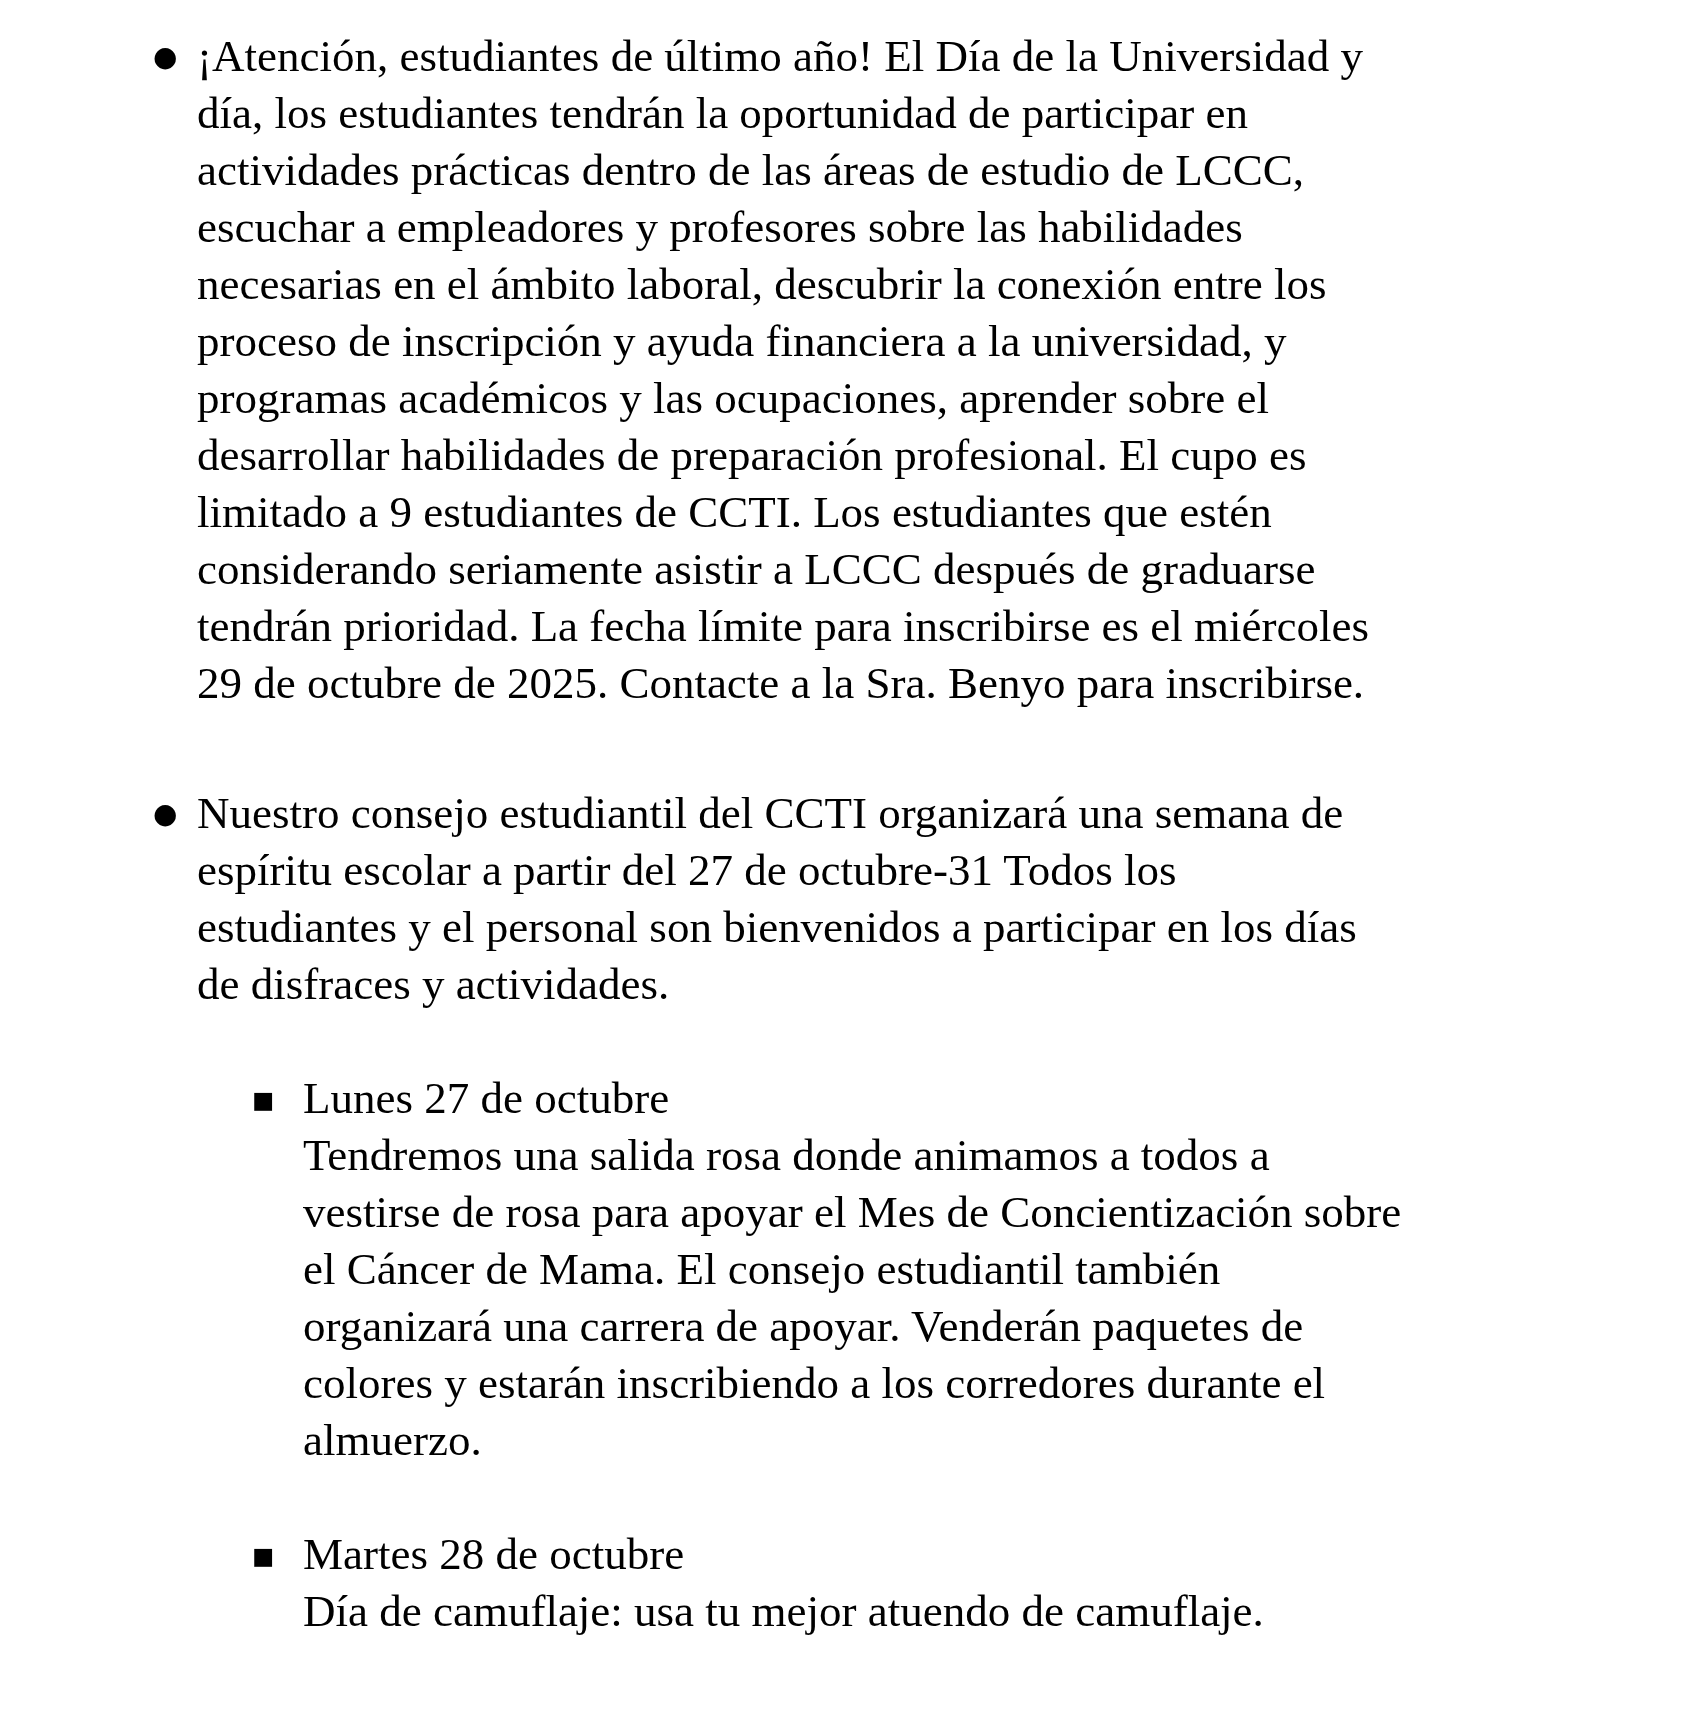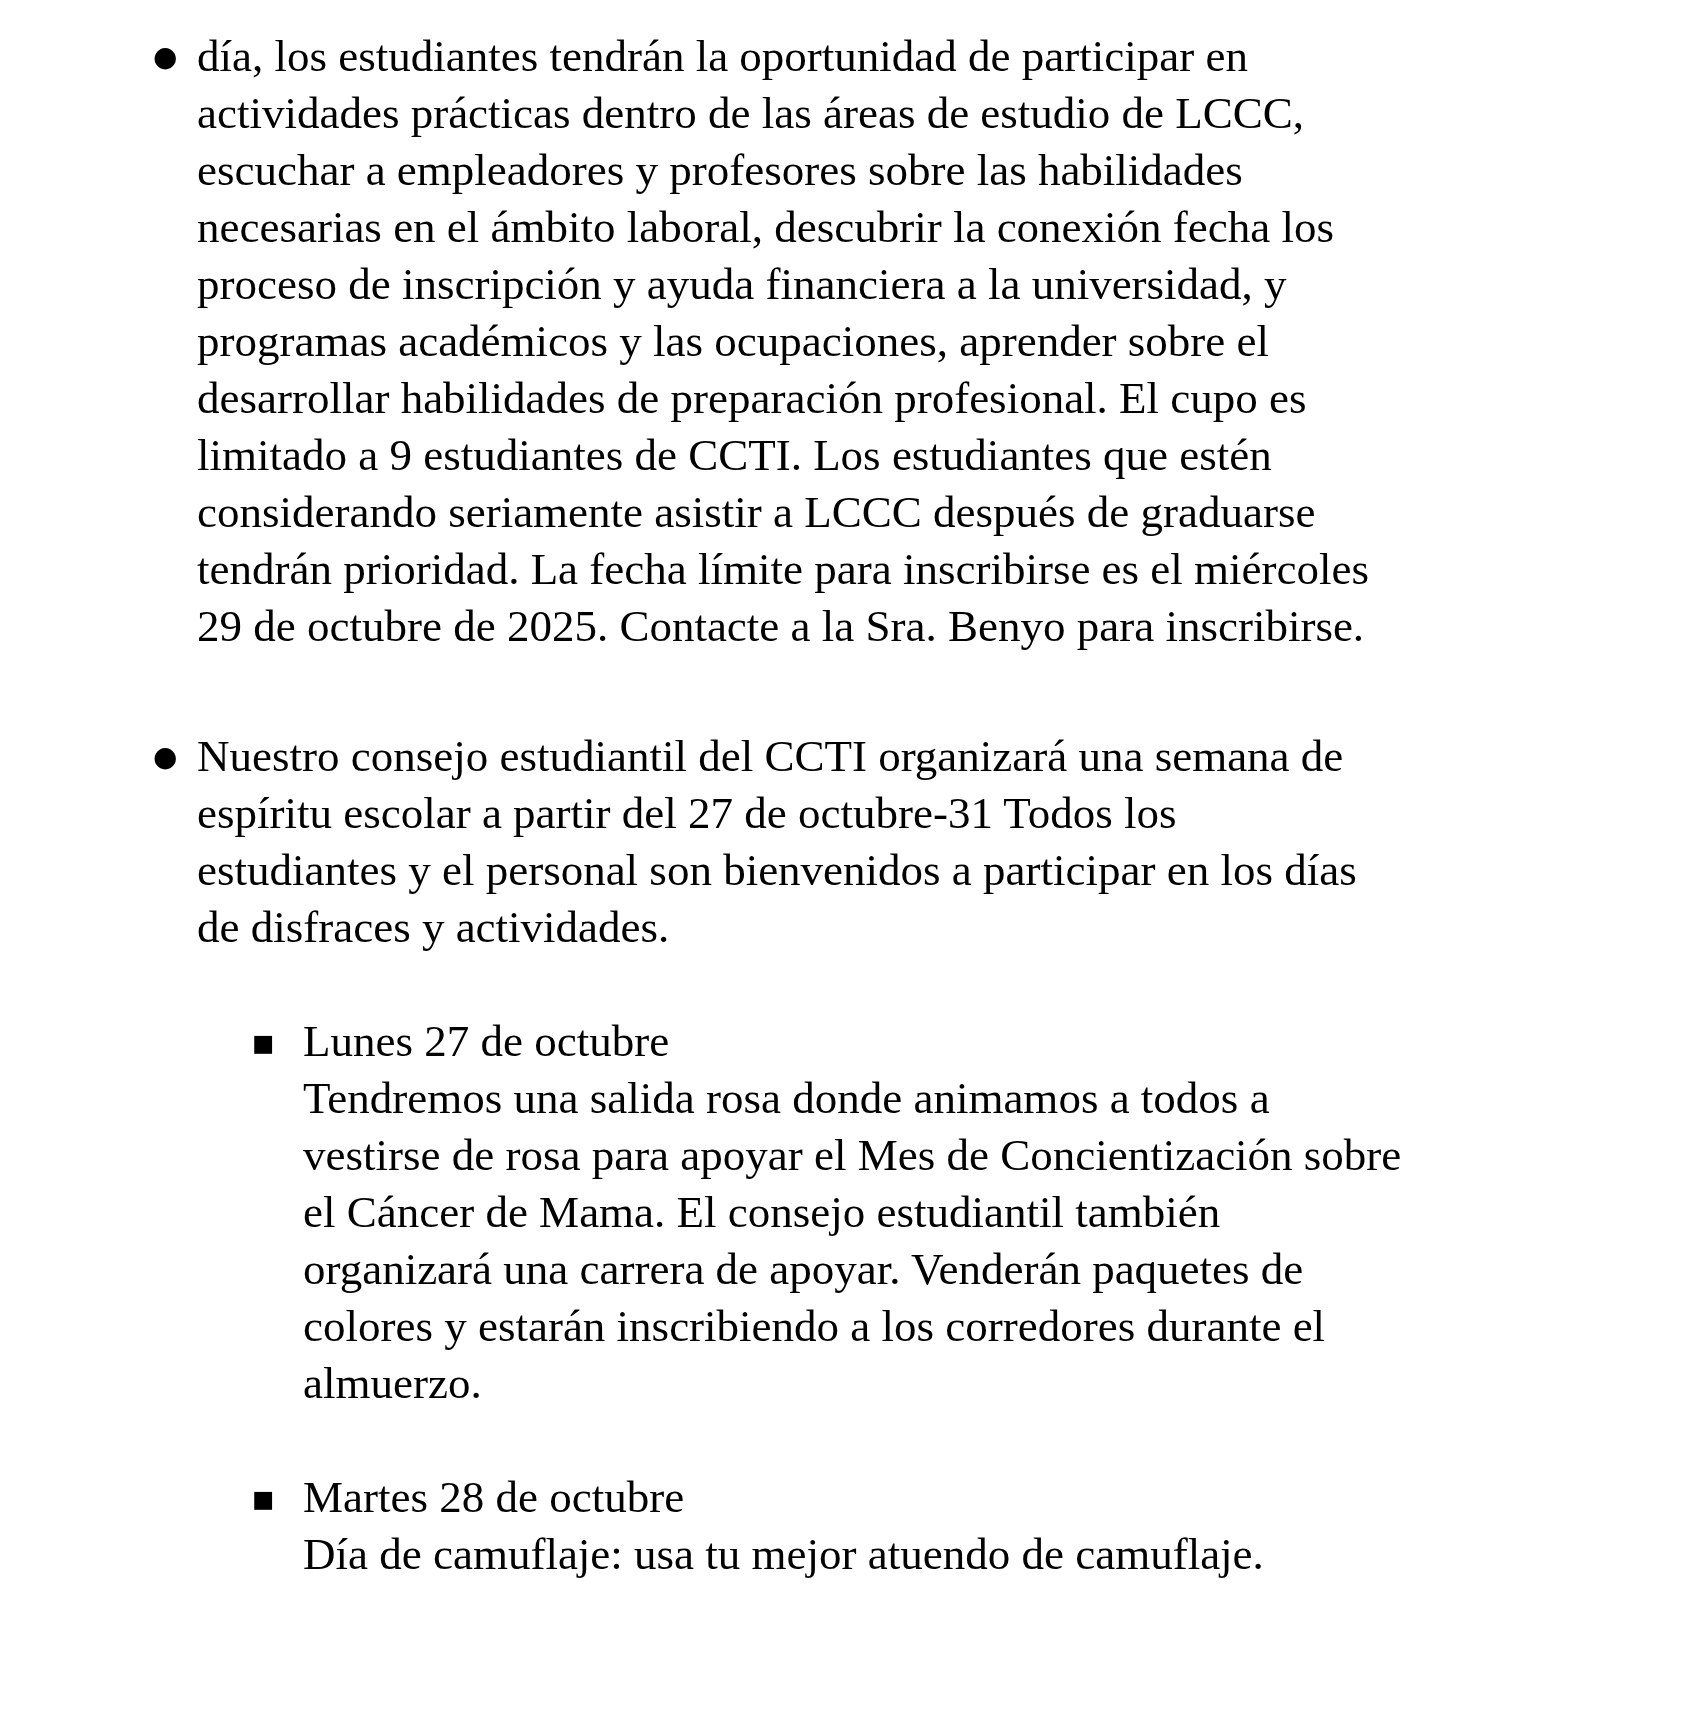--- a/index.html
+++ b/index.html
@@ -39,24 +39,25 @@
   .item-3 { margin-top: 57px; }
   .line { white-space: pre; }
 </style>
 </head>
 <body>
 
 <div class="page">
 
   <div class="item l1 item-0">
     <span class="marker">●</span>
+    <div class="line">¡Atención, estudiantes de último año! El Día de la Universidad y</div>
     <div class="line">día, los estudiantes tendrán la oportunidad de participar en</div>
     <div class="line">actividades prácticas dentro de las áreas de estudio de LCCC,</div>
     <div class="line">escuchar a empleadores y profesores sobre las habilidades</div>
-    <div class="line">necesarias en el ámbito laboral, descubrir la conexión fecha los</div>
+    <div class="line">necesarias en el ámbito laboral, descubrir la conexión entre los</div>
     <div class="line">proceso de inscripción y ayuda financiera a la universidad, y</div>
     <div class="line">programas académicos y las ocupaciones, aprender sobre el</div>
     <div class="line">desarrollar habilidades de preparación profesional. El cupo es</div>
     <div class="line">limitado a 9 estudiantes de CCTI. Los estudiantes que estén</div>
     <div class="line">considerando seriamente asistir a LCCC después de graduarse</div>
     <div class="line">tendrán prioridad. La fecha límite para inscribirse es el miércoles</div>
     <div class="line">29 de octubre de 2025. Contacte a la Sra. Benyo para inscribirse.</div>
   </div>
 
   <div class="item l1 item-1">

